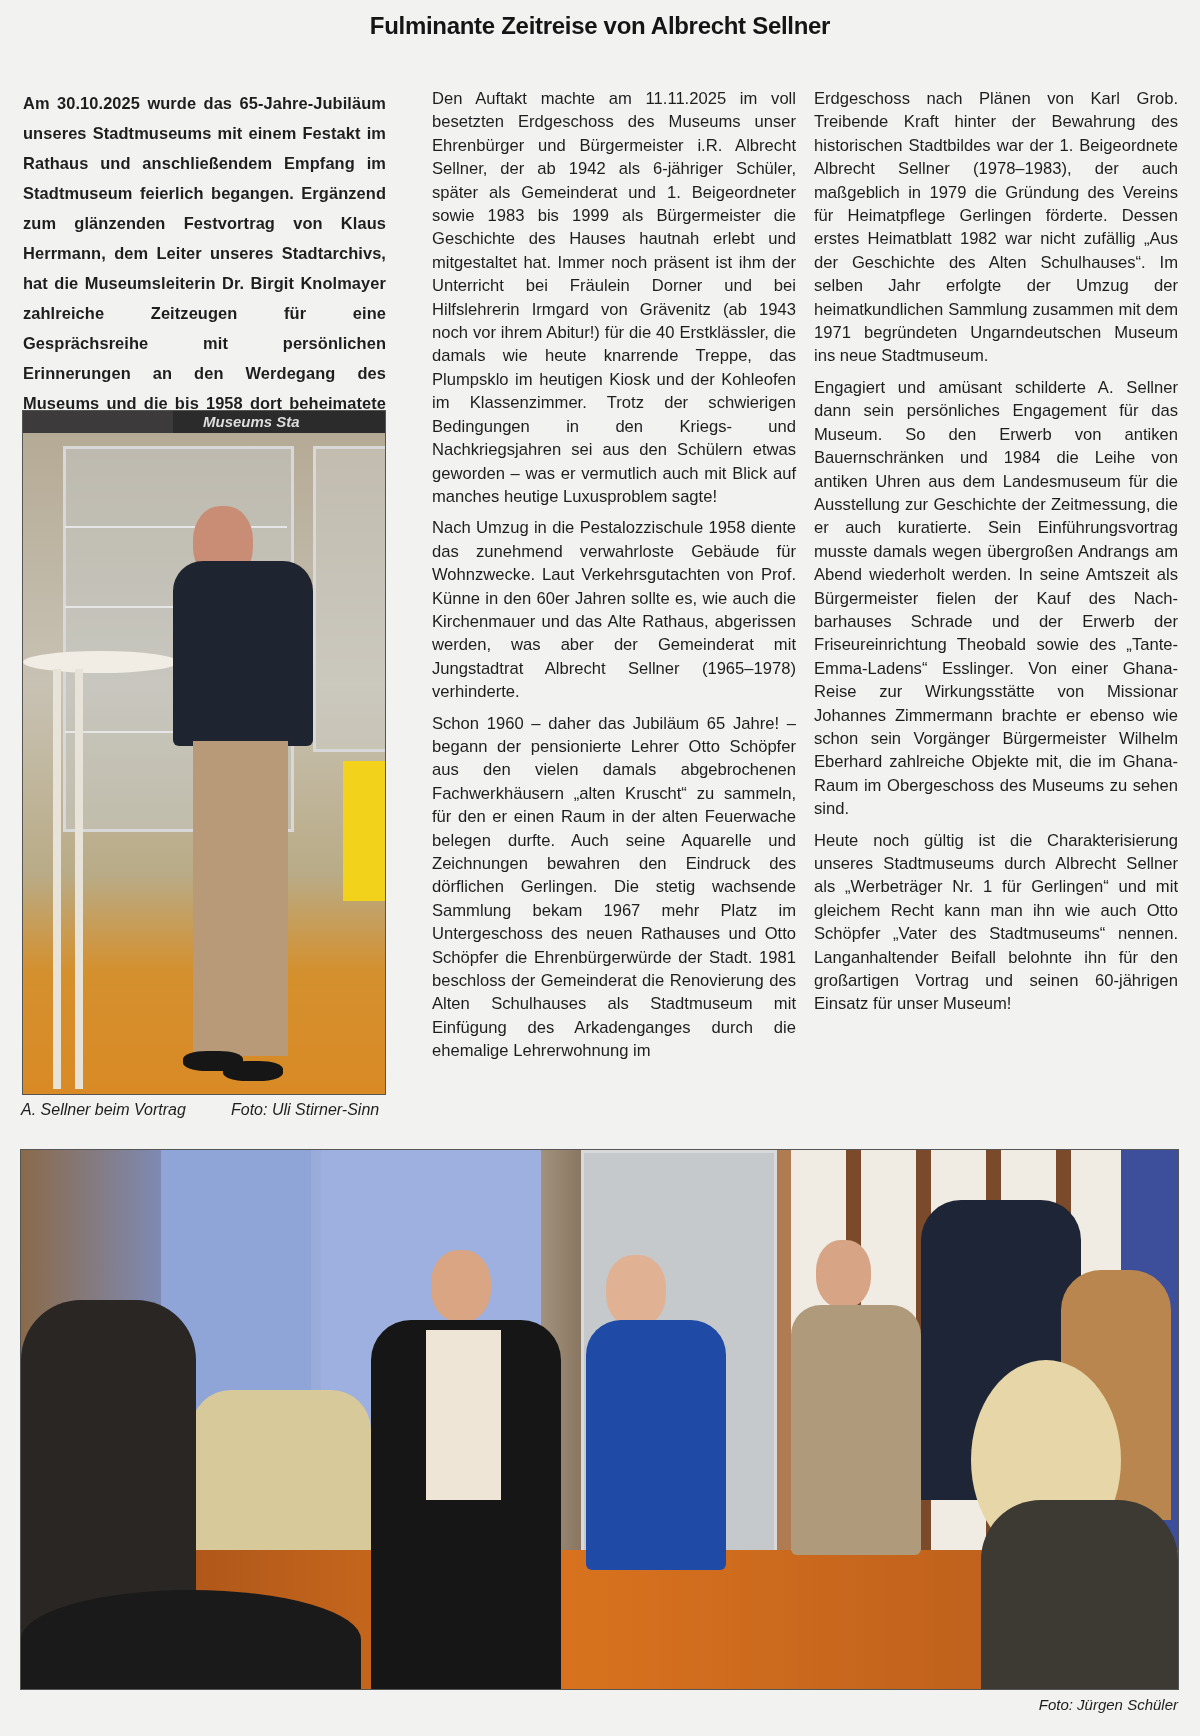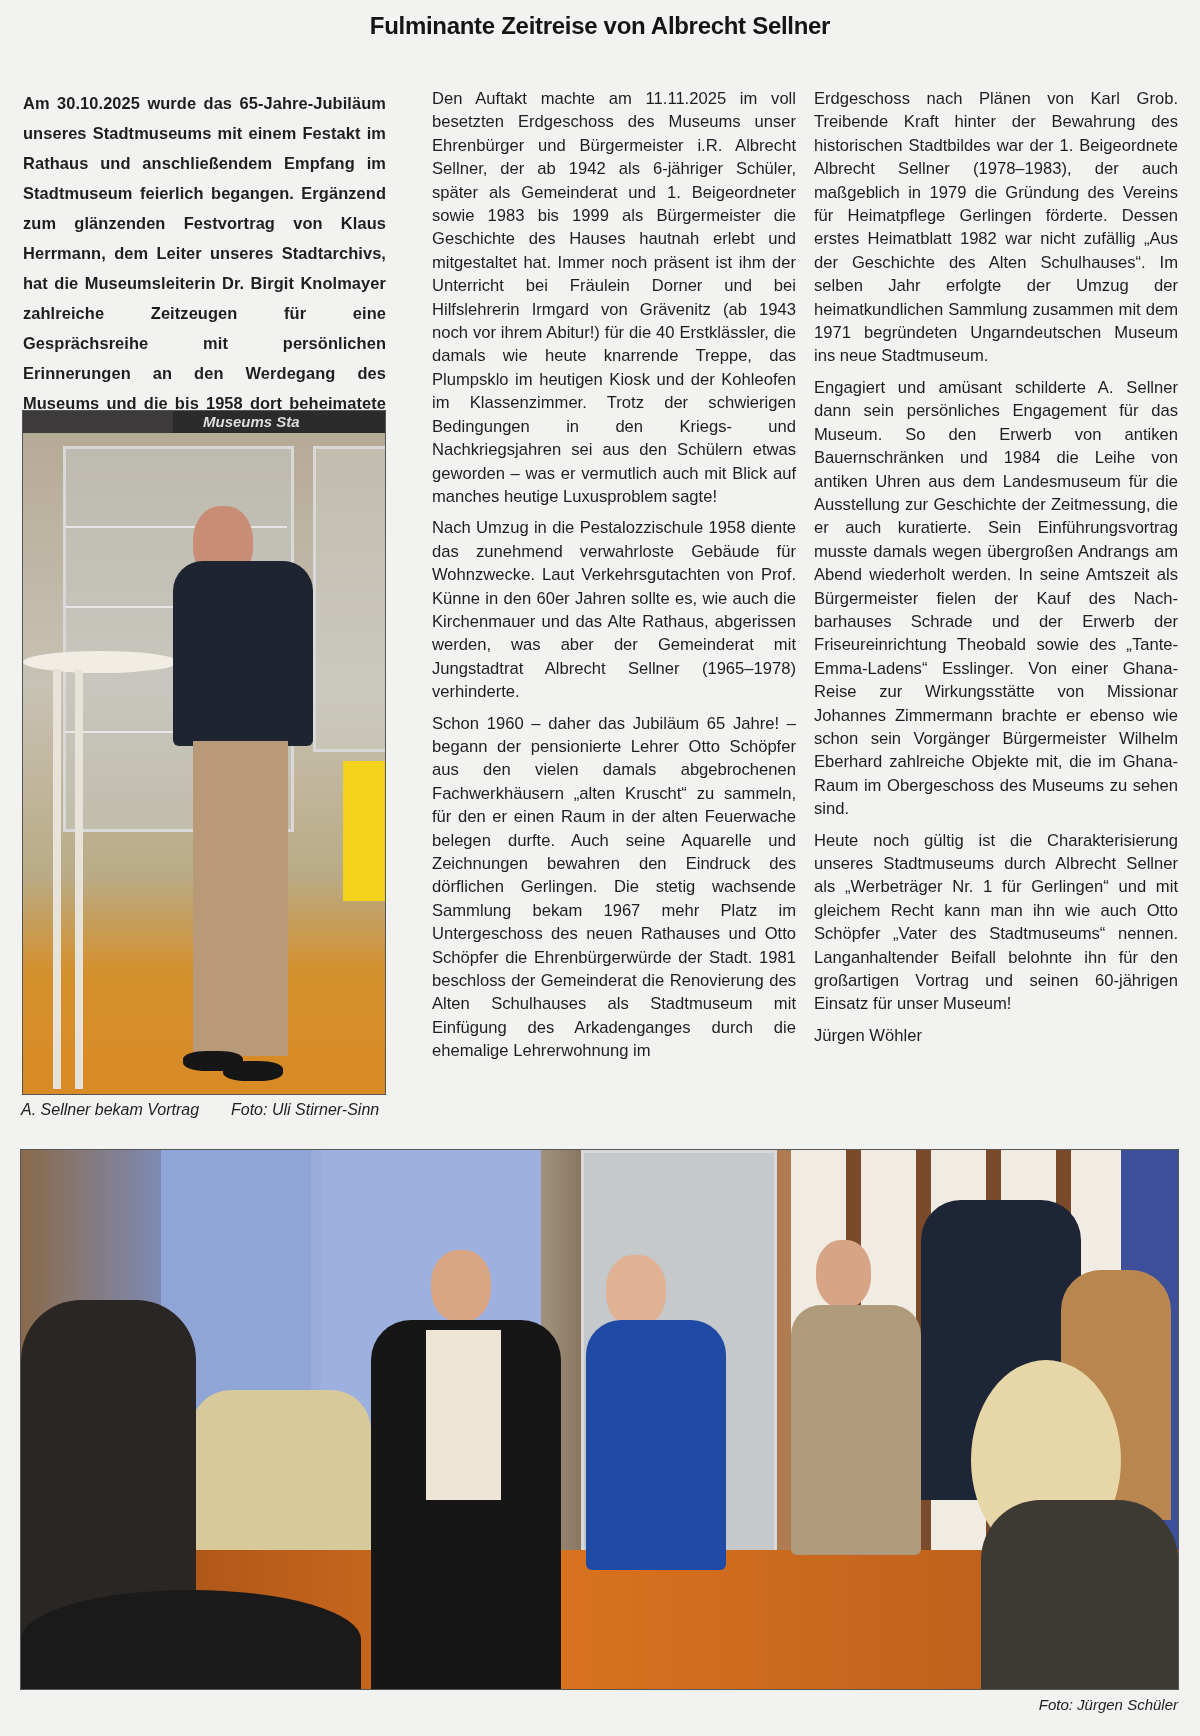--- a/index.html
+++ b/index.html
@@ -93,34 +93,33 @@
   <div class="shape" style="left:30px;top:258px;width:8px;height:420px;background:#e8e3d8;"></div>
   <div class="shape" style="left:52px;top:258px;width:8px;height:420px;background:#e8e3d8;"></div>
 
   <div class="shape" style="left:170px;top:95px;width:60px;height:75px;border-radius:45%;background:#c98d76;"></div>
   <div class="shape" style="left:150px;top:150px;width:140px;height:185px;border-radius:30px 30px 6px 6px;background:#1e2430;"></div>
   <div class="shape" style="left:170px;top:330px;width:95px;height:315px;background:#b89a78;"></div>
   <div class="shape" style="left:160px;top:640px;width:60px;height:20px;border-radius:40%;background:#161616;"></div>
   <div class="shape" style="left:200px;top:650px;width:60px;height:20px;border-radius:40%;background:#161616;"></div>
 </div>
 
-<div class="caption cap1-left">A. Sellner bekam Vortrag</div>
+<div class="caption cap1-left">A. Sellner beim Vortrag</div>
 <div class="caption cap1-right">Foto: Uli Stirner-Sinn</div>
 
 <div class="col col2">
   <p>Den Auftakt machte am 11.11.2025 im voll besetzten Erdgeschoss des Museums unser Ehrenbürger und Bürgermeister i.R. Albrecht Sellner, der ab 1942 als 6-jähri­ger Schüler, später als Gemeinderat und 1. Beigeordneter sowie 1983 bis 1999 als Bürgermeister die Geschichte des Hauses hautnah erlebt und mitgestaltet hat. Im­mer noch präsent ist ihm der Unterricht bei Fräulein Dorner und bei Hilfslehrerin Irmgard von Grävenitz (ab 1943 noch vor ihrem Abitur!) für die 40 Erstklässler, die damals wie heute knarrende Treppe, das Plumpsklo im heutigen Kiosk und der Kohleofen im Klassenzimmer. Trotz der schwierigen Bedingungen in den Kriegs- und Nachkriegsjahren sei aus den Schü­lern etwas geworden – was er vermutlich auch mit Blick auf manches heutige Lu­xusproblem sagte!</p>
   <p>Nach Umzug in die Pestalozzischule 1958 diente das zunehmend verwahrloste Ge­bäude für Wohnzwecke. Laut Verkehrsgut­achten von Prof. Künne in den 60er Jahren sollte es, wie auch die Kirchenmauer und das Alte Rathaus, abgerissen werden, was aber der Gemeinderat mit Jungstadtrat Albrecht Sellner (1965–1978) verhinderte.</p>
   <p>Schon 1960 – daher das Jubiläum 65 Jah­re! – begann der pensionierte Lehrer Otto Schöpfer aus den vielen damals abgebro­chenen Fachwerkhäusern „alten Kruscht“ zu sammeln, für den er einen Raum in der alten Feuerwache belegen durfte. Auch seine Aquarelle und Zeichnungen be­wahren den Eindruck des dörflichen Ger­lingen. Die stetig wachsende Sammlung bekam 1967 mehr Platz im Untergeschoss des neuen Rathauses und Otto Schöpfer die Ehrenbürgerwürde der Stadt. 1981 beschloss der Gemeinderat die Renovie­rung des Alten Schulhauses als Stadtmu­seum mit Einfügung des Arkadenganges durch die ehemalige Lehrerwohnung im</p>
 </div>
 
 <div class="col col3">
   <p>Erdgeschoss nach Plänen von Karl Grob. Treibende Kraft hinter der Bewahrung des historischen Stadtbildes war der 1. Beige­ordnete Albrecht Sellner (1978–1983), der auch maßgeblich in 1979 die Gründung des Vereins für Heimatpflege Gerlingen förderte. Dessen erstes Heimatblatt 1982 war nicht zufällig „Aus der Geschichte des Alten Schulhauses“. Im selben Jahr er­folgte der Umzug der heimatkundlichen Sammlung zusammen mit dem 1971 be­gründeten Ungarndeutschen Museum ins neue Stadtmuseum.</p>
   <p>Engagiert und amüsant schilderte A. Sell­ner dann sein persönliches Engagement für das Museum. So den Erwerb von anti­ken Bauernschränken und 1984 die Leihe von antiken Uhren aus dem Landesmuse­um für die Ausstellung zur Geschichte der Zeitmessung, die er auch kuratierte. Sein Einführungsvortrag musste damals wegen übergroßen Andrangs am Abend wiederholt werden. In seine Amtszeit als Bürgermeister fielen der Kauf des Nach­barhauses Schrade und der Erwerb der Friseureinrichtung Theobald sowie des „Tante-Emma-Ladens“ Esslinger. Von ei­ner Ghana-Reise zur Wirkungsstätte von Missionar Johannes Zimmermann brachte er ebenso wie schon sein Vorgänger Bür­germeister Wilhelm Eberhard zahlreiche Objekte mit, die im Ghana-Raum im Ober­geschoss des Museums zu sehen sind.</p>
   <p>Heute noch gültig ist die Charakterisie­rung unseres Stadtmuseums durch Al­brecht Sellner als „Werbeträger Nr. 1 für Gerlingen“ und mit gleichem Recht kann man ihn wie auch Otto Schöpfer „Vater des Stadtmuseums“ nennen. Langanhal­tender Beifall belohnte ihn für den groß­artigen Vortrag und seinen 60-jährigen Einsatz für unser Museum!</p>
-  <p class="author">Jürgen Wöhler</p>
 </div>
 
 <div class="photo photo2">
 
   <div class="shape" style="left:140px;top:0;width:150px;height:330px;background:#8fa5d8;"></div>
   <div class="shape" style="left:300px;top:0;width:220px;height:420px;background:#9db0e0;"></div>
 
   <div class="shape" style="left:560px;top:0;width:190px;height:470px;background:#c5c9cc;border:3px solid #d9d9d9;"></div>
 
   <div class="shape" style="left:770px;top:0;width:330px;height:500px;background:repeating-linear-gradient(90deg,#f0ece4 0 55px,#7a4a2a 55px 70px);"></div>

